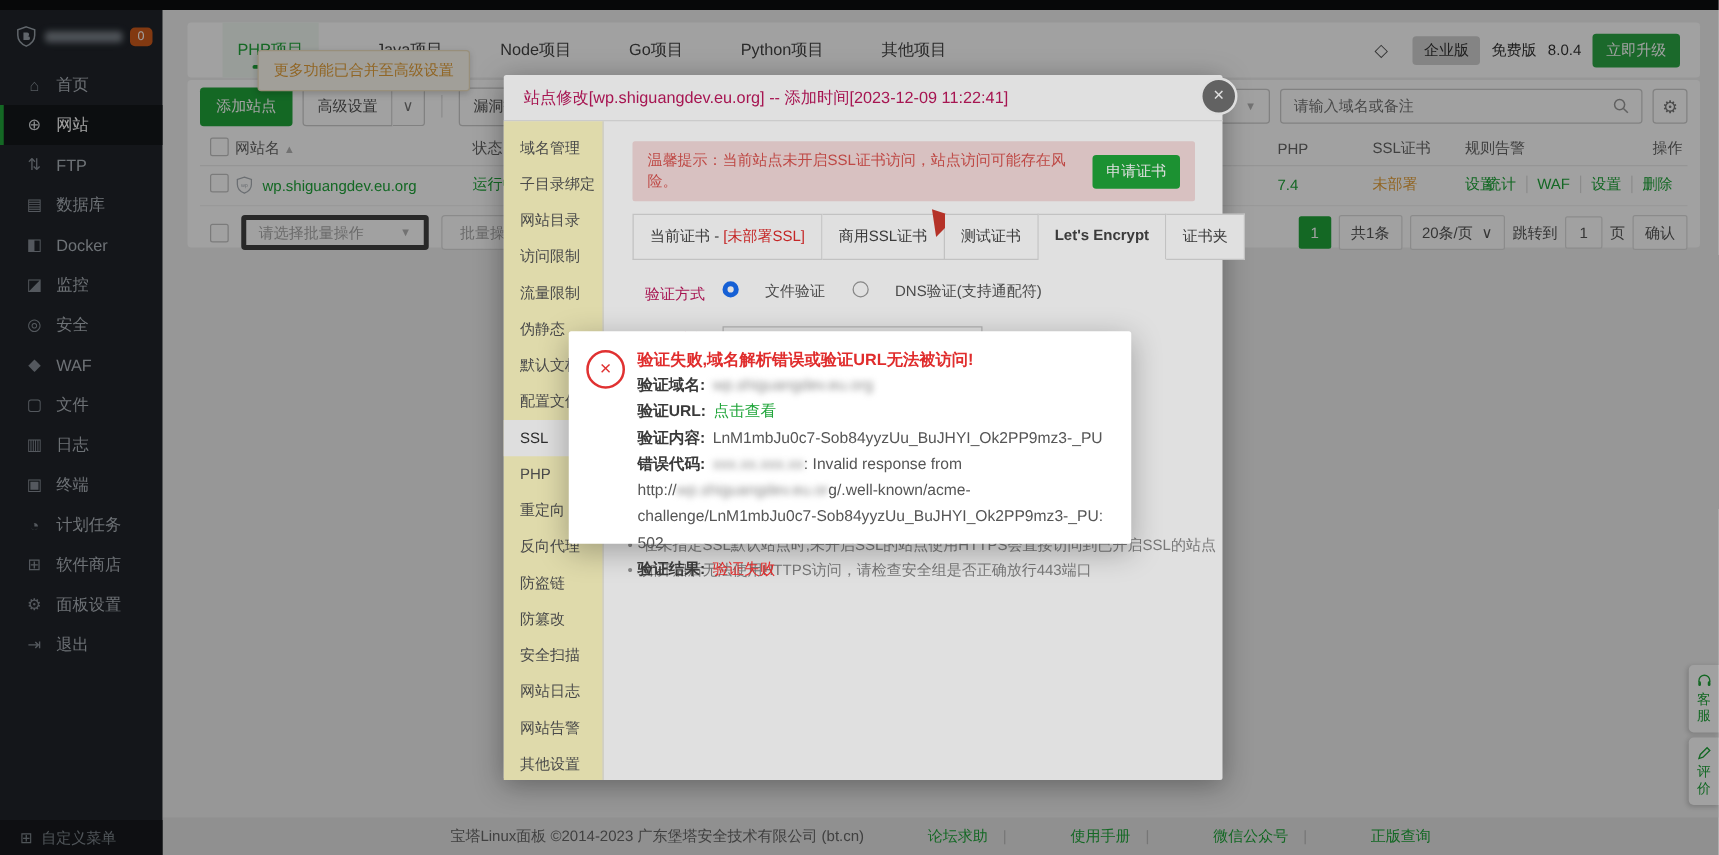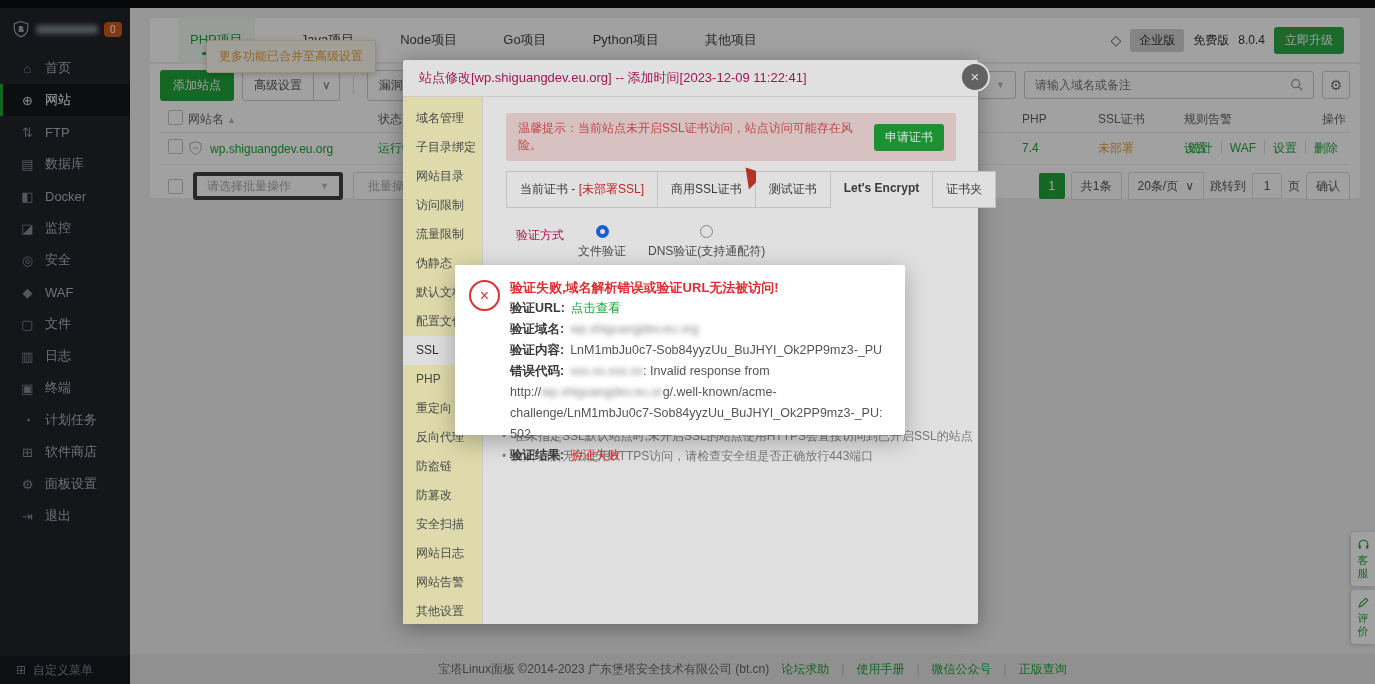--- a/index.html
+++ b/index.html
@@ -28,21 +28,21 @@
   .main{position:absolute;left:130px;top:8px;right:0;bottom:0;}
   .tabs-card{position:absolute;left:20px;right:15px;top:10px;height:44px;background:#fff;border-radius:3px;
              display:flex;align-items:center;}
   .ptab{font-size:13px;color:#454545;margin-right:46px;height:44px;line-height:44px;position:relative;cursor:pointer;white-space:nowrap;}
   .ptab.first{margin-left:28px;background:#f2f9f3;padding:0 12px;}
   .ptab.active{color:#20a53a;}
   .ptab.active::after{content:"";position:absolute;bottom:7px;left:50%;transform:translateX(-50%);
                       width:28px;height:3px;background:#20a53a;border-radius:2px;}
   .version{margin-left:auto;display:flex;align-items:center;gap:9px;padding-right:16px;font-size:12px;color:#333;}
   .diamond-ic{color:#555;font-size:14px;}
-  .edition-pill{background:#d2d2d2;border-radius:3px;padding:3px 9px;color:#333;}
+  .edition-pill{background:#d2d2d2;border-radius:3px;padding:3px 9px;color:#333;margin-left:11px;}
   .upgrade-btn{background:#2ba745;color:#fff;border-radius:3px;padding:5px 11px;font-size:12px;border:none;cursor:pointer;}
 
   .tooltip{position:absolute;left:76px;top:32px;background:#fffcf3;border:1px solid #f1e2c2;color:#e6a23c;
            font-size:12px;padding:7px 12px;border-radius:3px;box-shadow:0 2px 6px rgba(0,0,0,.18);z-index:6;}
 
   .content-card{position:absolute;left:20px;right:15px;top:56px;height:134px;background:#fff;border-radius:3px;}
   .toolbar{position:absolute;left:10px;right:10px;top:7px;height:28px;display:flex;align-items:center;gap:8px;}
   .btn-green{background:#20a53a;color:#fff;font-size:12px;padding:7px 13px;border-radius:3px;border:none;cursor:pointer;}
   .btn-plain{background:#fff;border:1px solid #ccc;color:#555;font-size:12px;padding:6px 11px;border-radius:3px;cursor:pointer;display:flex;align-items:center;gap:6px;}
   .split{display:flex;}
@@ -63,21 +63,21 @@
   .thead{position:absolute;left:10px;right:10px;top:42px;height:26px;border-bottom:1px solid #ececec;
          font-size:12px;color:#666;}
   .trow{position:absolute;left:10px;right:10px;top:68px;height:32px;border-bottom:1px solid #f3f3f3;font-size:12px;color:#555;}
   .cell{position:absolute;top:50%;transform:translateY(-50%);white-space:nowrap;}
   .cb{width:13px;height:13px;border:1px solid #c4c4c4;border-radius:2px;background:#fff;display:inline-block;}
   .c-check{left:8px;}
   .c-site{left:28px;}
   .c-status{left:218px;}
   .c-php{left:862px;}
   .c-ssl{left:938px;}
-  .c-alert{left:1012px;margin-left:12px;}
+  .c-alert{left:1012px;}
   .c-act{right:4px;}
   .sort{color:#b5b5b5;font-size:9px;margin-left:3px;}
   .green{color:#20a53a;}
   .orange{color:#e6a23c;}
   .glink{color:#20a53a;cursor:pointer;}
   .site-cell{display:flex;align-items:center;gap:7px;}
   .act-link{color:#20a53a;cursor:pointer;padding:0 8px;border-left:1px solid #ddd;}
   .act-link:first-child{border-left:none;}
   .playic{font-size:9px;margin-left:2px;}
 
@@ -86,21 +86,21 @@
                 padding:0 10px;width:150px;box-sizing:border-box;color:#aaa;}
   .batch-btn{border:1px solid #ddd;border-radius:3px;height:28px;padding:0 14px;background:#fff;color:#aaa;font-size:12px;cursor:pointer;}
   .pager{position:absolute;right:10px;top:108px;display:flex;align-items:center;gap:6px;font-size:12px;color:#555;}
   .pg-num{width:26px;height:26px;background:#20a53a;color:#fff;text-align:center;line-height:26px;border-radius:2px;}
   .pg-box{border:1px solid #ddd;height:26px;line-height:26px;padding:0 9px;border-radius:2px;background:#fff;display:flex;align-items:center;gap:7px;}
   .pg-input{width:30px;height:26px;border:1px solid #ddd;border-radius:2px;text-align:center;font-size:12px;color:#555;box-sizing:border-box;
             font-family:"Liberation Sans","DejaVu Sans",sans-serif;}
 
   .footer{position:absolute;left:0;right:0;bottom:0;height:30px;background:#e4e4e4;display:flex;align-items:center;
           justify-content:center;font-size:12px;color:#666;gap:12px;}
-  .f-link{color:#20a53a;cursor:pointer;}
+  .f-link{color:#20a53a;cursor:pointer;margin-left:39px;}
   .f-sep{color:#bbb;}
 
   .widget{position:absolute;right:0;width:24px;background:#fff;border-radius:4px 0 0 4px;
           box-shadow:-1px 1px 4px rgba(0,0,0,.18);display:flex;flex-direction:column;align-items:center;
           padding:6px 0;color:#20a53a;font-size:11px;gap:3px;z-index:3;cursor:pointer;}
   .widget .vtext{width:12px;word-break:break-all;text-align:center;line-height:13px;}
   .w-service{top:524px;}
   .w-review{top:582px;}
 
   
@@ -121,21 +121,21 @@
   .warn-btn{background:#20a53a;color:#fff;padding:5px 11px;border-radius:3px;font-size:12px;border:none;cursor:pointer;white-space:nowrap;}
   .cert-tabs{display:flex;margin-top:10px;border-bottom:1px solid #ddd;font-size:12px;color:#444;}
   .ctab{padding:9px 13px;border:1px solid #ddd;border-left:none;background:#fff;position:relative;margin-bottom:-1px;cursor:pointer;white-space:nowrap;}
   .ctab.cfirst{border-left:1px solid #ddd;}
   .ctab.active{font-weight:bold;border-bottom:1px solid #fff;}
   .redtxt{color:#e02c2c;}
   .ribbon{position:absolute;top:-2px;right:-7px;width:0;height:0;border-left:10px solid transparent;
           border-right:10px solid transparent;border-top:20px solid #ce3a2e;transform:rotate(18deg);}
   .form-row{display:flex;margin-top:17px;font-size:12px;color:#555;align-items:flex-start;}
   .form-label{width:58px;text-align:right;margin-right:14px;padding-top:2px;flex:0 0 auto;color:#be185d;}
-  .radio-opt{display:flex;align-items:center;gap:5px;margin-right:22px;flex-direction:column;}
+  .radio-opt{display:flex;gap:21px;margin-right:22px;}
   .radio{width:13px;height:13px;border-radius:50%;border:1px solid #9a9a9a;background:#fff;box-sizing:border-box;display:inline-block;}
   .radio.on{border:4px solid #1a6ef3;}
   .domain-box{width:208px;border:1px solid #ccc;height:84px;padding:8px 9px;box-sizing:border-box;
               display:flex;flex-direction:column;gap:9px;background:#fff;}
   .cbx-row{display:flex;align-items:center;gap:7px;}
   .cbx{width:13px;height:13px;background:#1a6ef3;border-radius:2px;color:#fff;font-size:10px;line-height:13px;
        text-align:center;flex:0 0 auto;}
   .cbx::after{content:"✓";}
   .notes{position:absolute;left:16px;top:329px;font-size:12px;color:#8a8a8a;line-height:20px;}
   .note-line{padding-left:14px;position:relative;}
@@ -440,24 +440,24 @@
     </div>
   </div>
 
   <div class="dim-b"></div>
 
   <div class="popup">
     <div class="popup-icon"><span>×</span></div>
     <div class="popup-body">
       <div class="p-title">验证失败,域名解析错误或验证URL无法被访问!</div>
       <div>
+        <span class="p-label">验证域名:</span><span class="p-val masked">wp.shiguangdev.eu.org</span>
+      </div>
+      <div>
         <span class="p-label">验证URL:</span><span class="glink">点击查看</span>
-      </div>
-      <div>
-        <span class="p-label">验证域名:</span><span class="p-val masked">wp.shiguangdev.eu.org</span>
       </div>
       <div>
         <span class="p-label">验证内容:</span><span class="p-val">LnM1mbJu0c7-Sob84yyzUu_BuJHYI_Ok2PP9mz3-_PU</span>
       </div>
       <div>
         <span class="p-label">错误代码:</span><span class="p-val masked">xxx.xx.xxx.xx</span><span class="p-val">: Invalid response from http://</span><span class="p-val masked">wp.shiguangdev.eu.or</span><span class="p-val">g/.well-known/acme-challenge/LnM1mbJu0c7-Sob84yyzUu_BuJHYI_Ok2PP9mz3-_PU: 502</span>
       </div>
       <div>
         <span class="p-label">验证结果:</span><span class="p-red">验证失败</span>
       </div>

